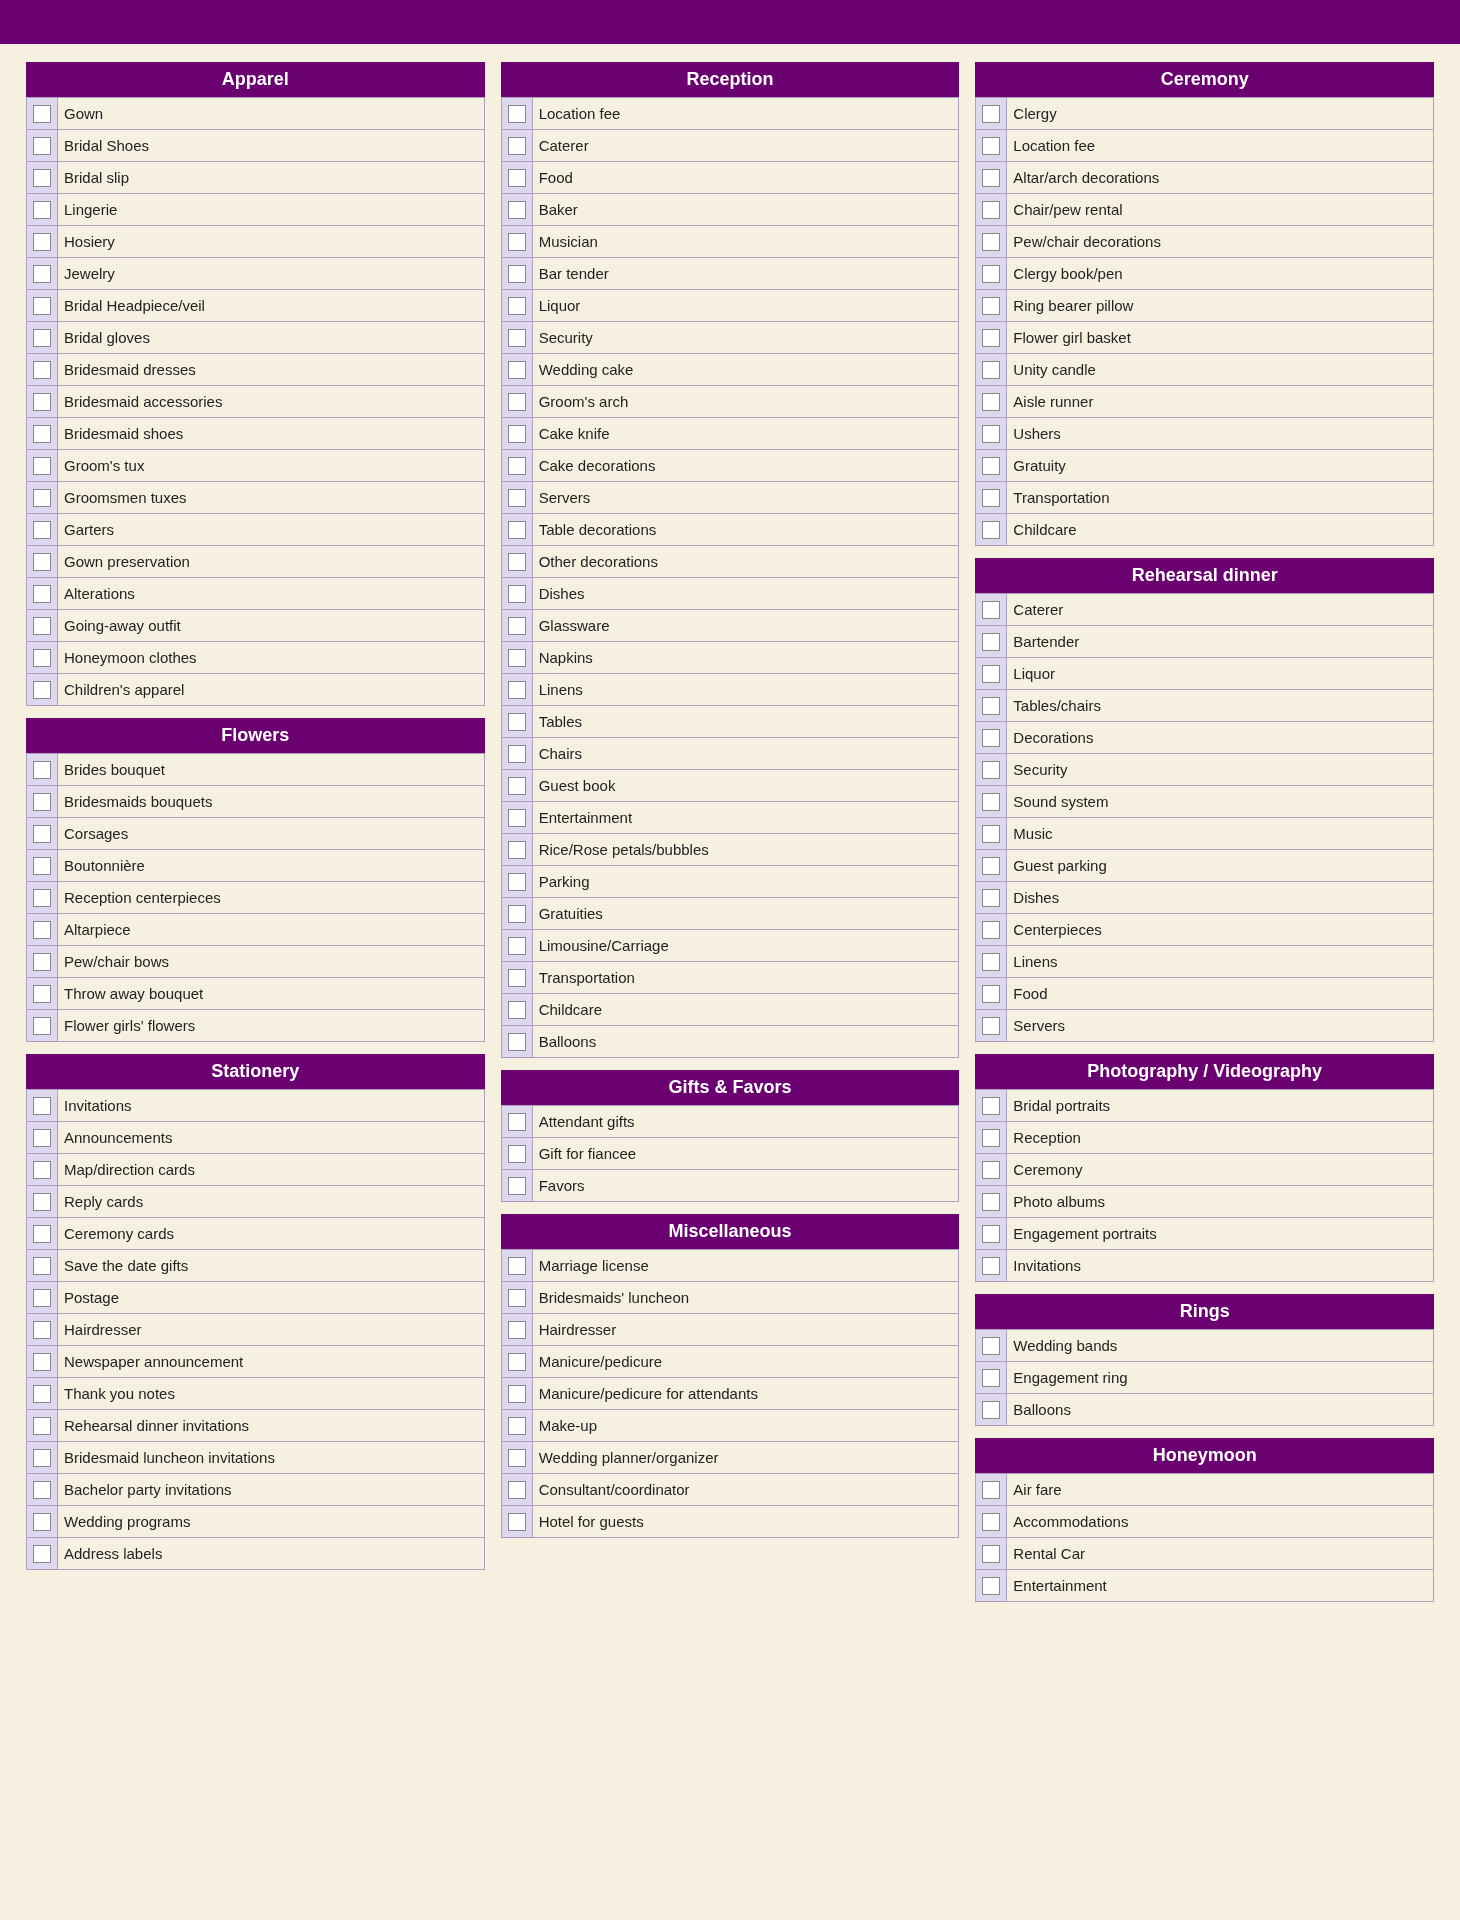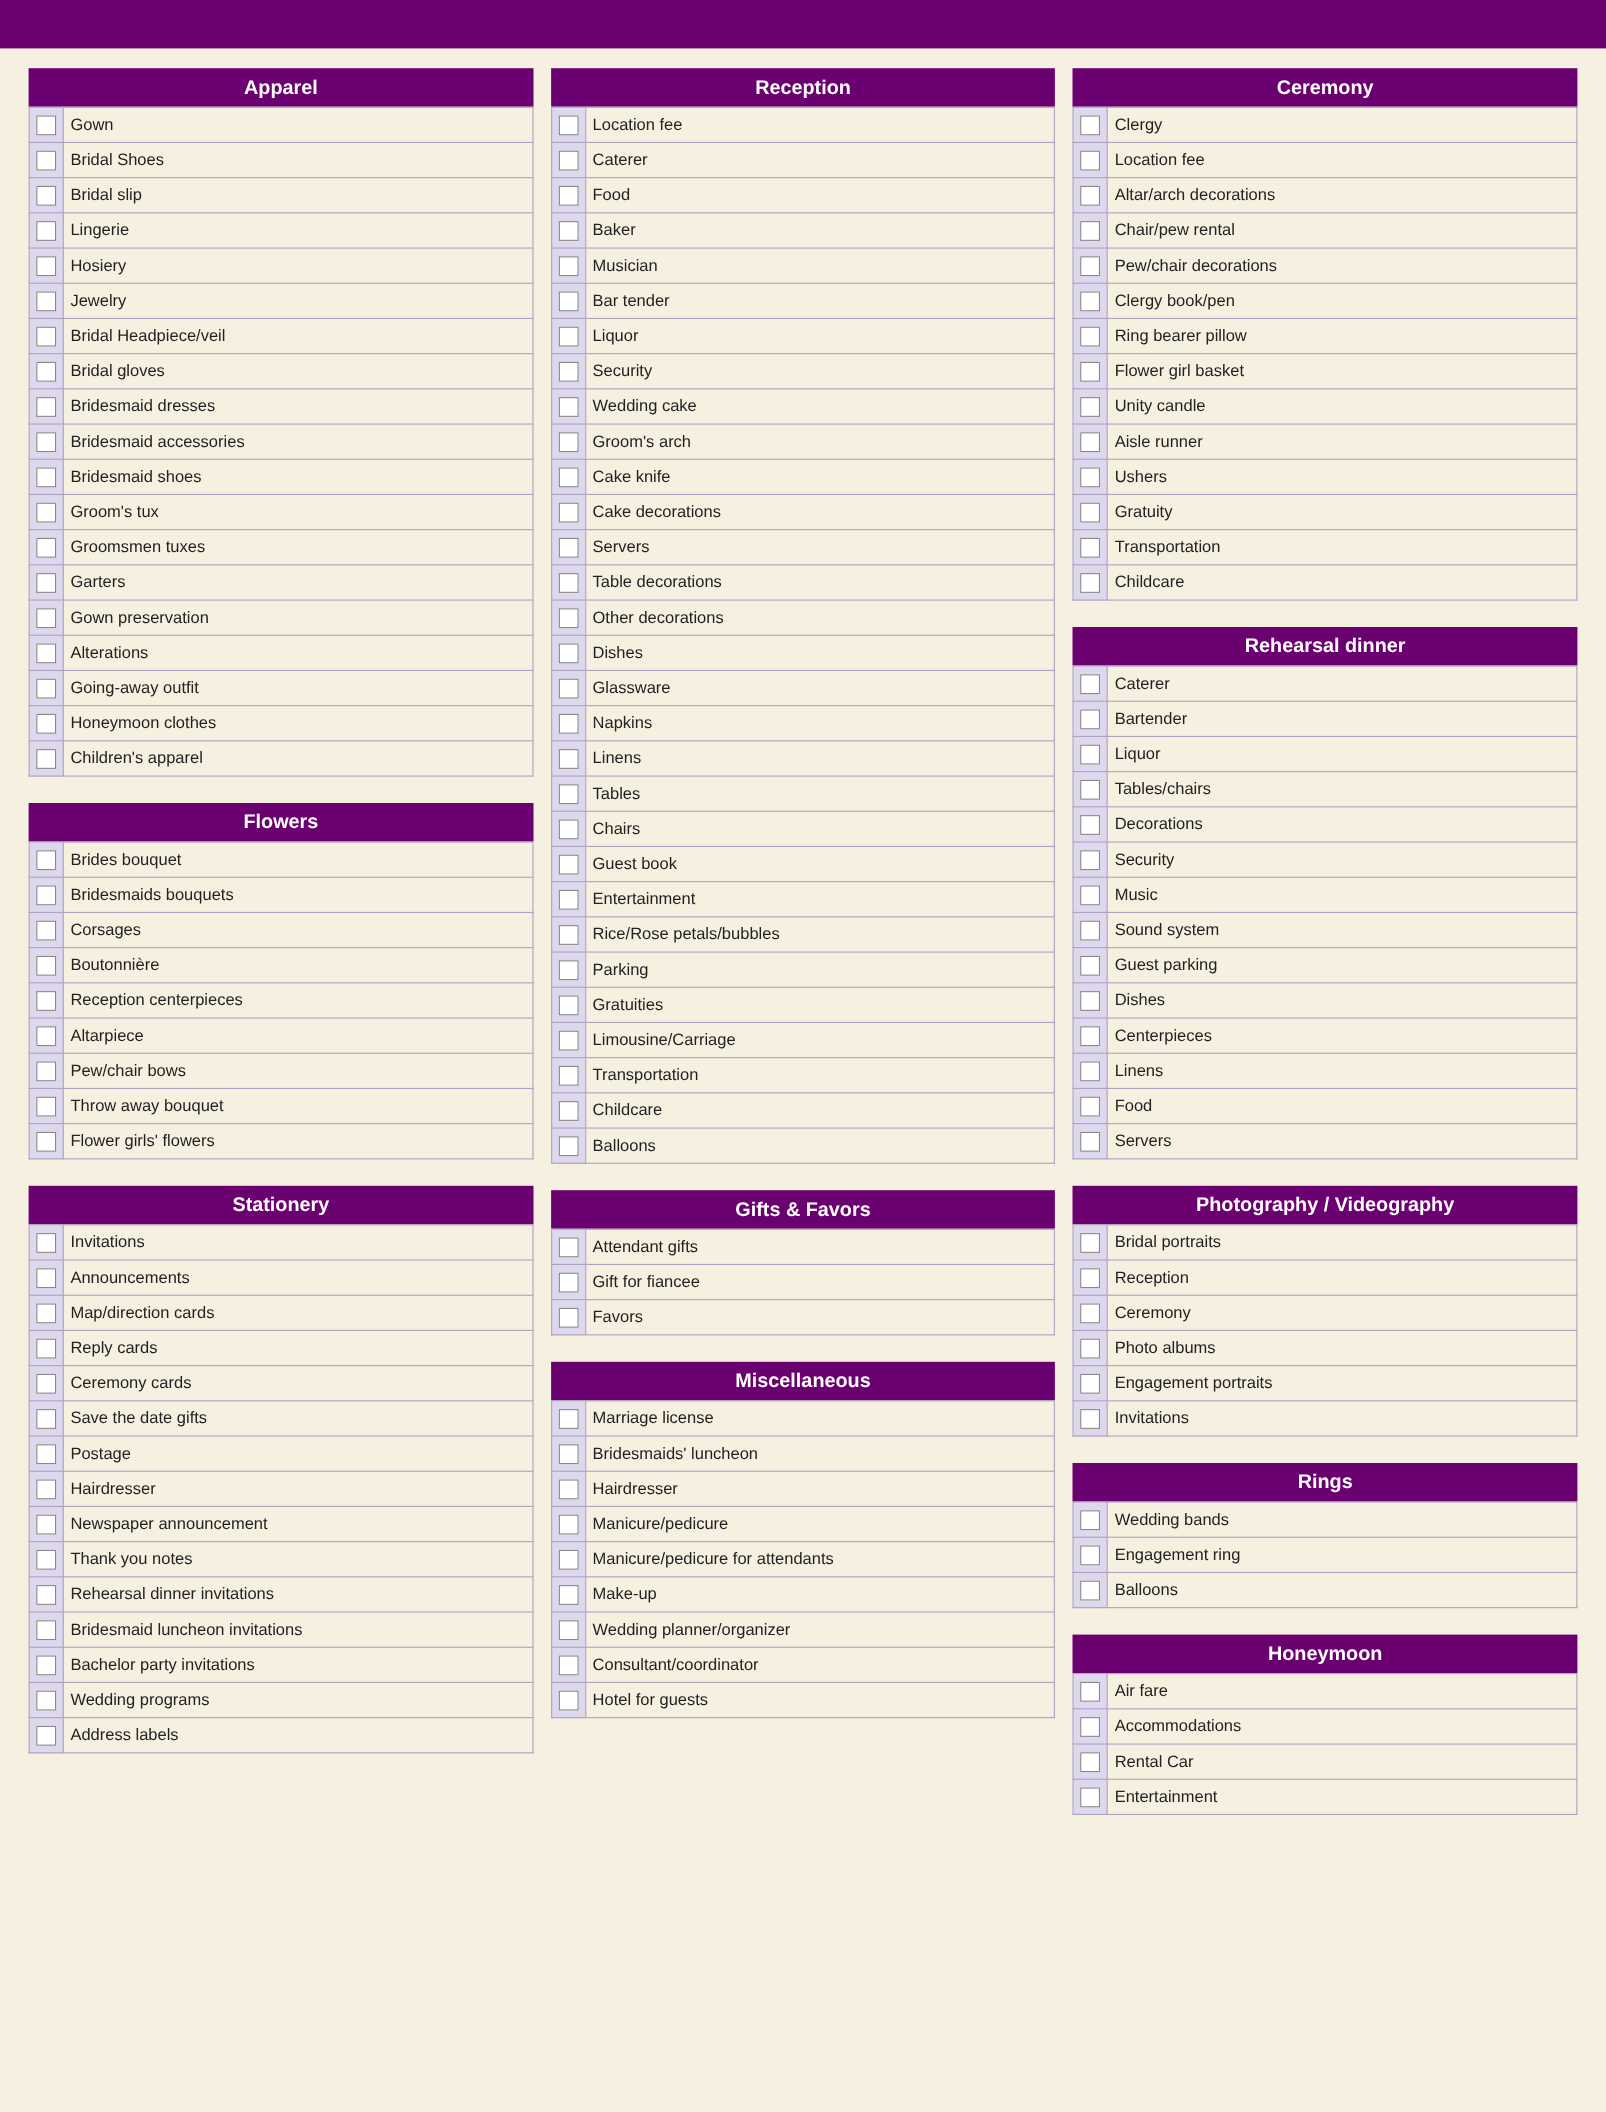--- a/index.html
+++ b/index.html
@@ -49,21 +49,21 @@
       text-align: center;
       font-size: 18px;
       font-weight: bold;
       padding: 7px 4px;
       margin-bottom: 0;
     }
 
     .checklist-table {
       width: 100%;
       border-collapse: collapse;
-      margin-bottom: 24px;
+      margin-bottom: 12px;
     }
 
     .checklist-table td {
       border: 1px solid #b0a0c0;
       background-color: #f5f0e0;
       font-size: 15px;
       color: #222;
       padding: 4px 6px;
       height: 32px;
     }
@@ -551,25 +551,25 @@
             <tr>
               <td class="checkbox-cell"><span class="checkbox-box"></span></td>
               <td>Decorations</td>
             </tr>
             <tr>
               <td class="checkbox-cell"><span class="checkbox-box"></span></td>
               <td>Security</td>
             </tr>
             <tr>
               <td class="checkbox-cell"><span class="checkbox-box"></span></td>
+              <td>Sound system</td>
+            </tr>
+            <tr>
+              <td class="checkbox-cell"><span class="checkbox-box"></span></td>
               <td>Music</td>
-            </tr>
-            <tr>
-              <td class="checkbox-cell"><span class="checkbox-box"></span></td>
-              <td>Sound system</td>
             </tr>
             <tr>
               <td class="checkbox-cell"><span class="checkbox-box"></span></td>
               <td>Guest parking</td>
             </tr>
             <tr>
               <td class="checkbox-cell"><span class="checkbox-box"></span></td>
               <td>Dishes</td>
             </tr>
             <tr>

